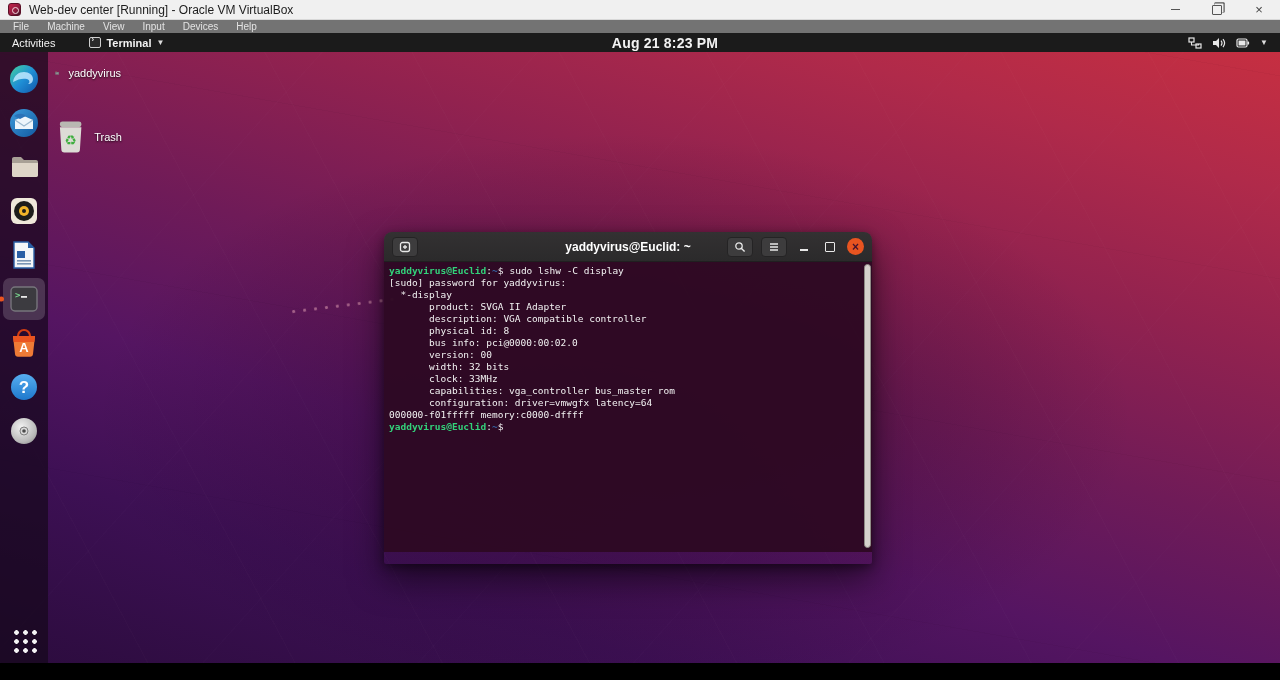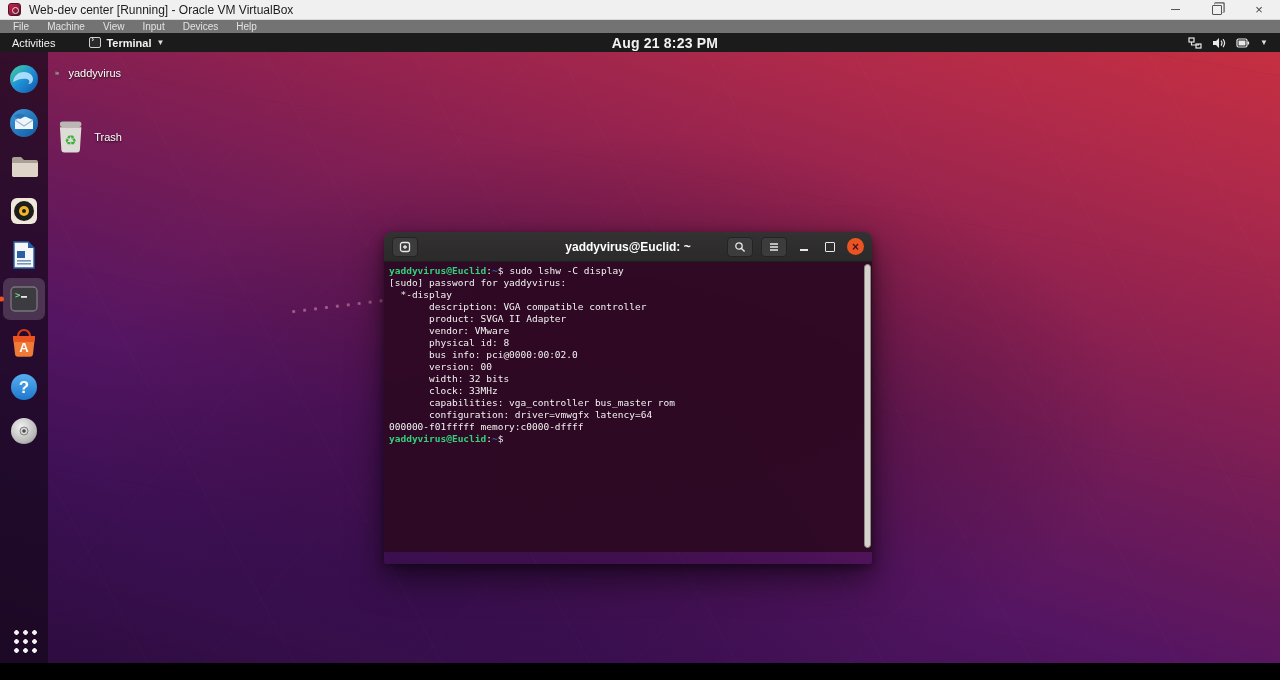--- a/index.html
+++ b/index.html
@@ -298,23 +298,22 @@
           </span>
           <span class="th-plain th-min"></span>
           <span class="th-plain th-max"></span>
           <span class="th-close">×</span>
         </span>
       </div>
       <div class="term-body">
         <div class="tline"><span class="tp-user">yaddyvirus@Euclid</span><span>:</span><span class="tp-dir">~</span><span>$</span><span class="tp-cmd">sudo lshw -C display</span></div>
         <div class="tline">[sudo] password for yaddyvirus: </div>
         <div class="tline">  *-display</div>
+        <div class="tline">       product: SVGA II Adapter</div>
         <div class="tline">       description: VGA compatible controller</div>
-        <div class="tline">       product: SVGA II Adapter</div>
-        <div class="tline">       vendor: VMware</div>
         <div class="tline">       physical id: 8</div>
         <div class="tline">       bus info: pci@0000:00:02.0</div>
         <div class="tline">       version: 00</div>
         <div class="tline">       width: 32 bits</div>
         <div class="tline">       clock: 33MHz</div>
         <div class="tline">       capabilities: vga_controller bus_master rom</div>
         <div class="tline">       configuration: driver=vmwgfx latency=64</div>
         <div class="tline">000000-f01fffff memory:c0000-dffff</div>
         <div class="tline"><span class="tp-user">yaddyvirus@Euclid</span><span>:</span><span class="tp-dir">~</span><span>$</span></div>
         <div class="term-scroll"></div>

